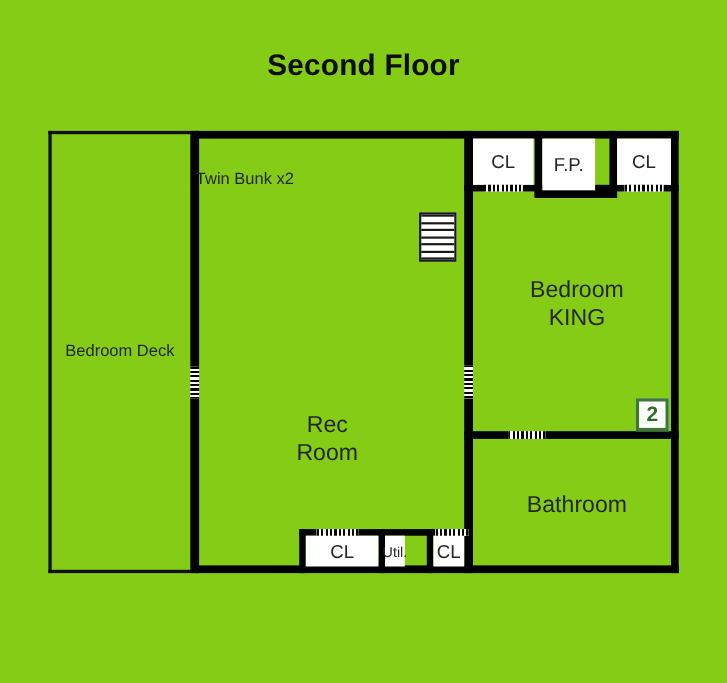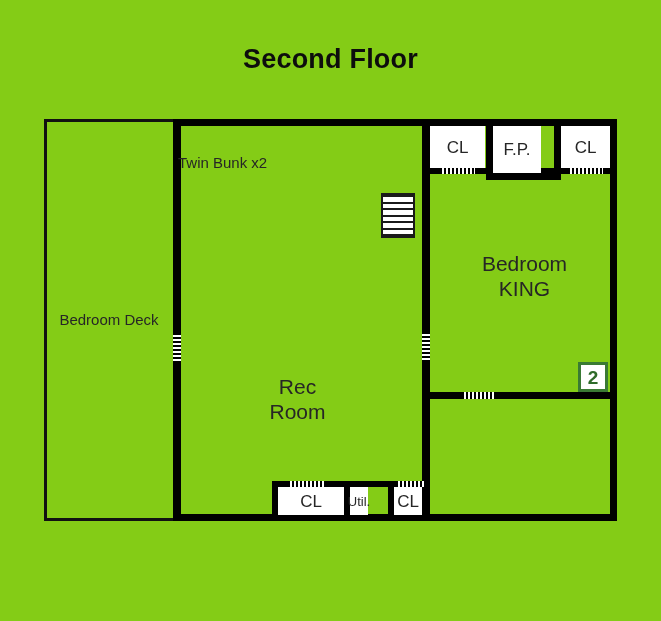--- a/index.html
+++ b/index.html
@@ -235,19 +235,20 @@
     <div class="room-label label-md" style="left:44px; top:311px; width:130px;">Bedroom Deck</div>
 
     <div class="room-label label-md" style="left:178px; top:134px; width:140px; text-align:left;margin-top:20px;">Twin Bunk x2</div>
 
     <div class="room-label label-lg" style="left:215px; top:375px; width:165px;">Rec
 Room</div>
 
     <div class="room-label label-lg" style="left:437px; top:252px; width:175px;">Bedroom
 KING</div>
 
+    <div class="room-label label-lg" style="left:437px; top:447px; width:175px;">Bathroom</div>
 
     <div id="marker-2">
       <span>2</span>
     </div>
 
   </div>
 </div>
 
 </body></html>

